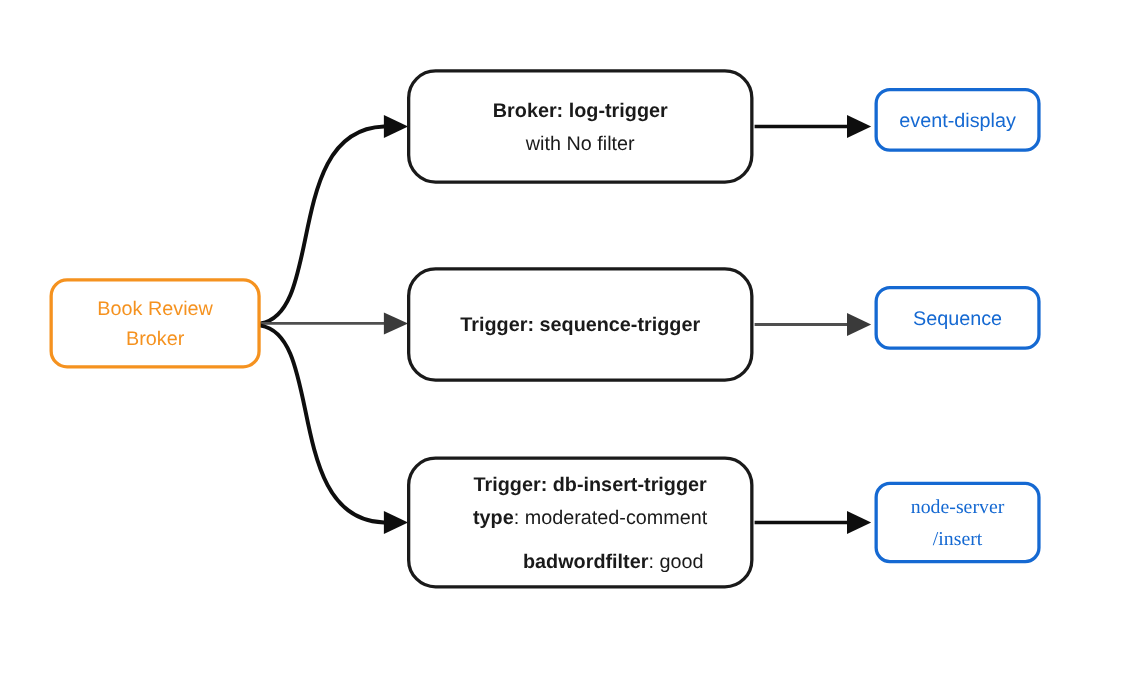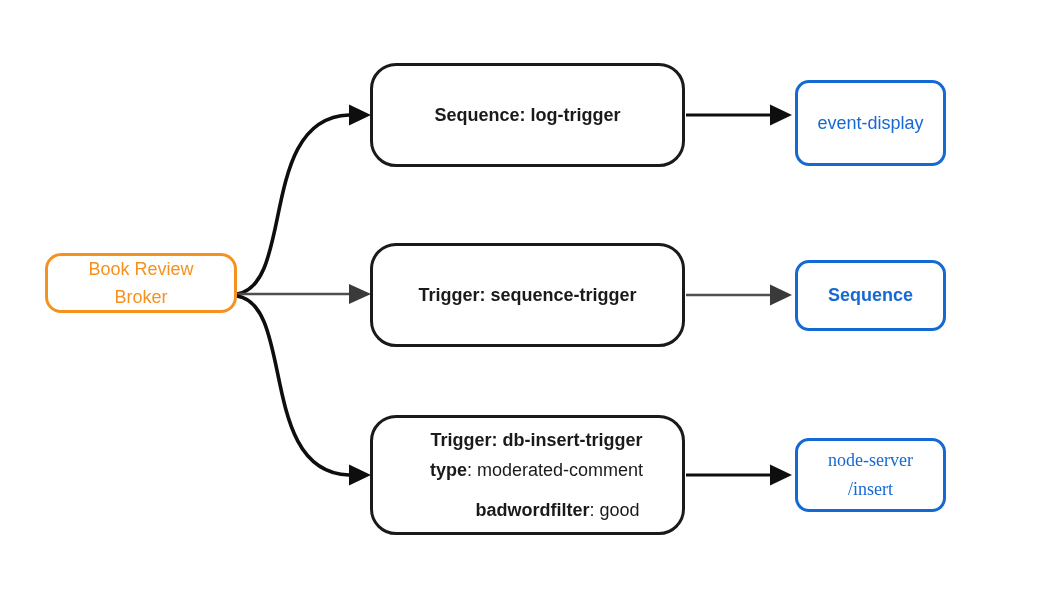--- a/index.html
+++ b/index.html
@@ -32,21 +32,21 @@
     text-align: center;
     background: #ffffff;
     font-size: 18px;
     line-height: 30px;
     color: #1a1a1a;
   }
   .broker {
     left: 45px;
     top: 253px;
     width: 192px;
-    height: 60px;
+    height: 82px;
     border: 3px solid #f5921f;
     border-radius: 16px;
     color: #f5921f;
     line-height: 28px;
     align-items: flex-end;
   }
   .trigger {
     left: 370px;
     width: 315px;
     border: 3px solid #1a1a1a;
@@ -59,22 +59,22 @@
   .tline { width: 100%; box-sizing: border-box; }
   .tline.indent { padding-left: 42px; margin-top: 10px; }
   .sink {
     left: 795px;
     width: 151px;
     border: 3px solid #1569d2;
     border-radius: 14px;
     color: #1569d2;
     line-height: 29px;
   }
-  .sink.s1 { top: 80px;  height: 86px; }
-  .sink.s2 { top: 260px; height: 71px; font-weight: bold; }
+  .sink.s1 { top: 80px;  height: 58px; }
+  .sink.s2 { top: 260px; height: 58px; }
   .sink.s3 { top: 438px; height: 74px; font-family: Liberation Serif, serif; }
 </style>
 </head>
 <body>
 
 <div class="canvas">
 
   <svg class="edges-layer" viewBox="0 0 1043 613" xmlns="http://www.w3.org/2000/svg">
 
     <path d="M 237 294 C 295 285, 258 118, 349 115" fill="none" stroke-width="3.6" stroke-linecap="round" stroke="#0E0E0E"></path>
@@ -96,21 +96,24 @@
     <polygon points="770,464.5 770,485.5 792,475" fill="#0E0E0E"></polygon>
   </svg>
 
   <div class="node broker">
     <div class="tline">Book Review</div>
     <div class="tline">Broker</div>
   </div>
 
   <div class="node trigger t1">
     <div class="tline">
-      <b>Sequence: log-trigger</b>
+      <b>Broker: log-trigger</b>
+    </div>
+    <div class="tline">
+      <b></b><span>with No filter</span>
     </div>
   </div>
 
   <div class="node trigger t2">
     <div class="tline">
       <b>Trigger: sequence-trigger</b>
     </div>
   </div>
 
   <div class="node trigger t3">

